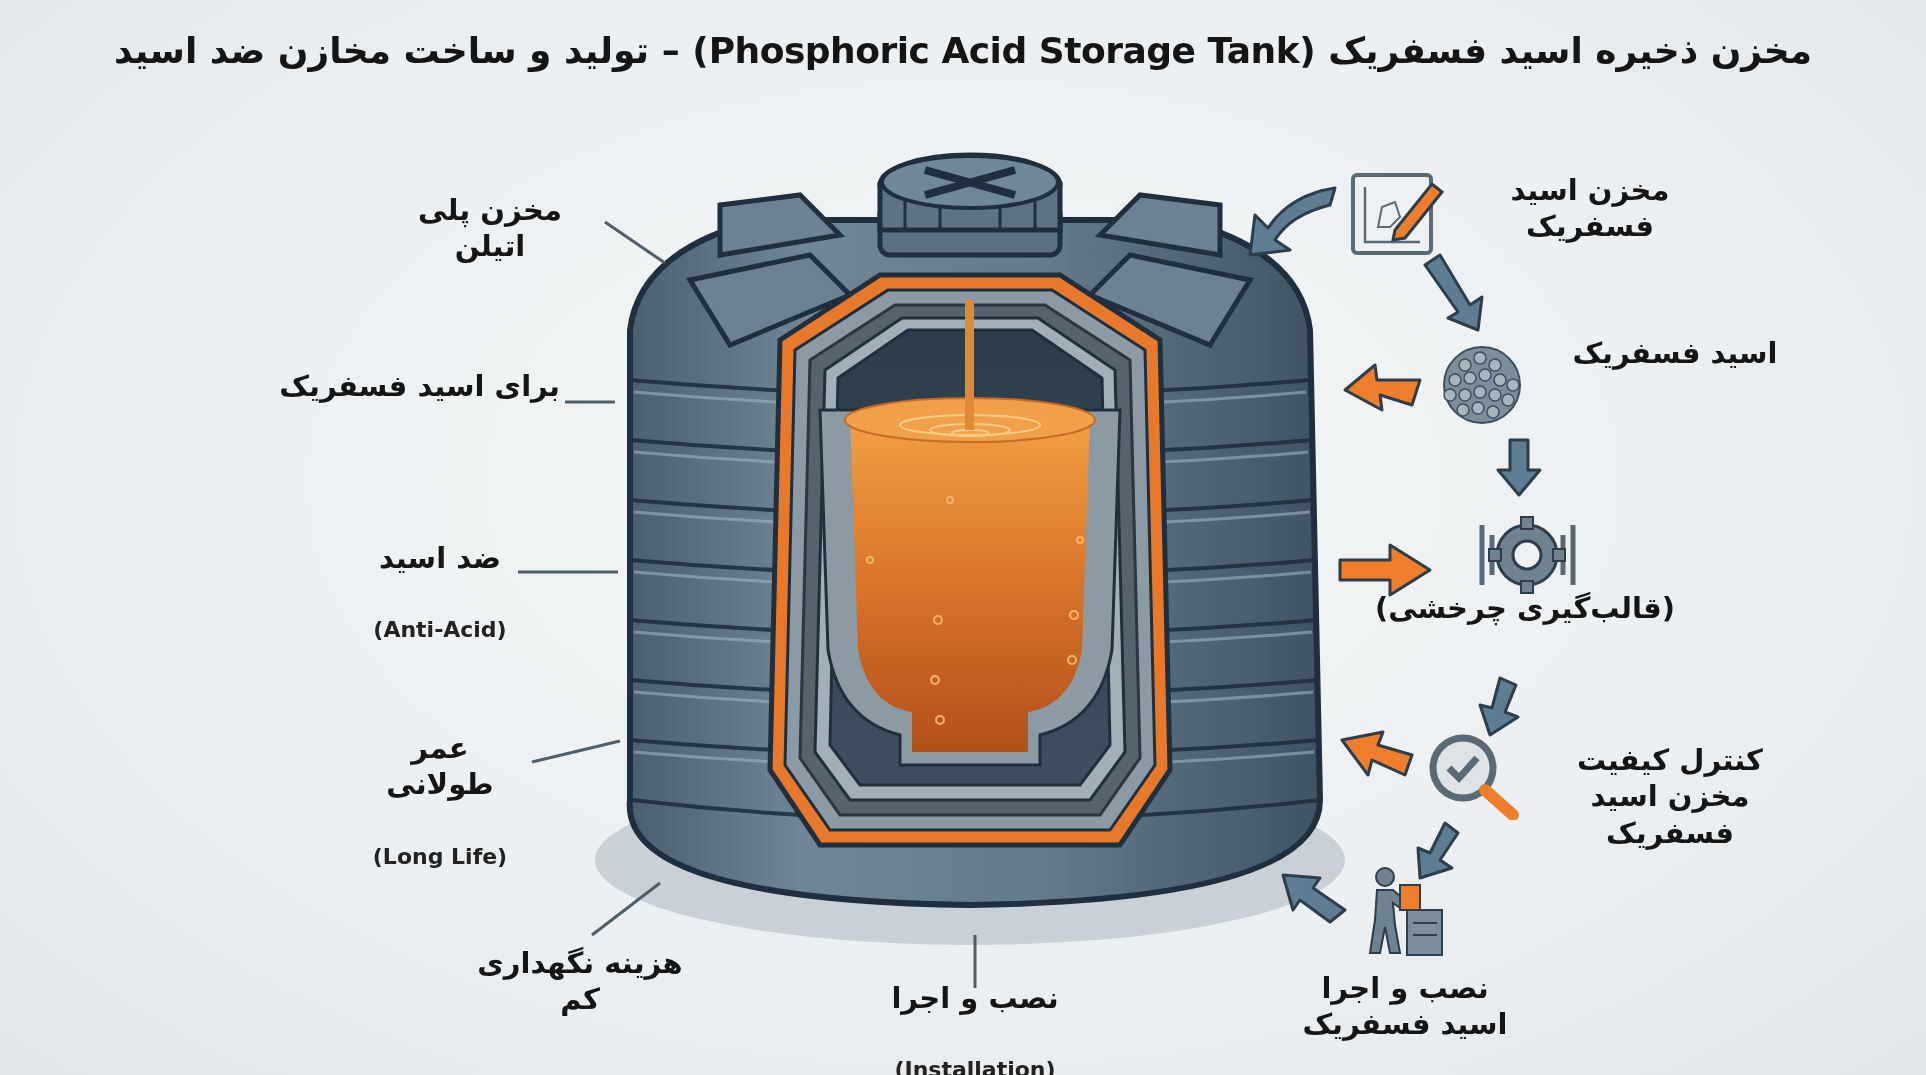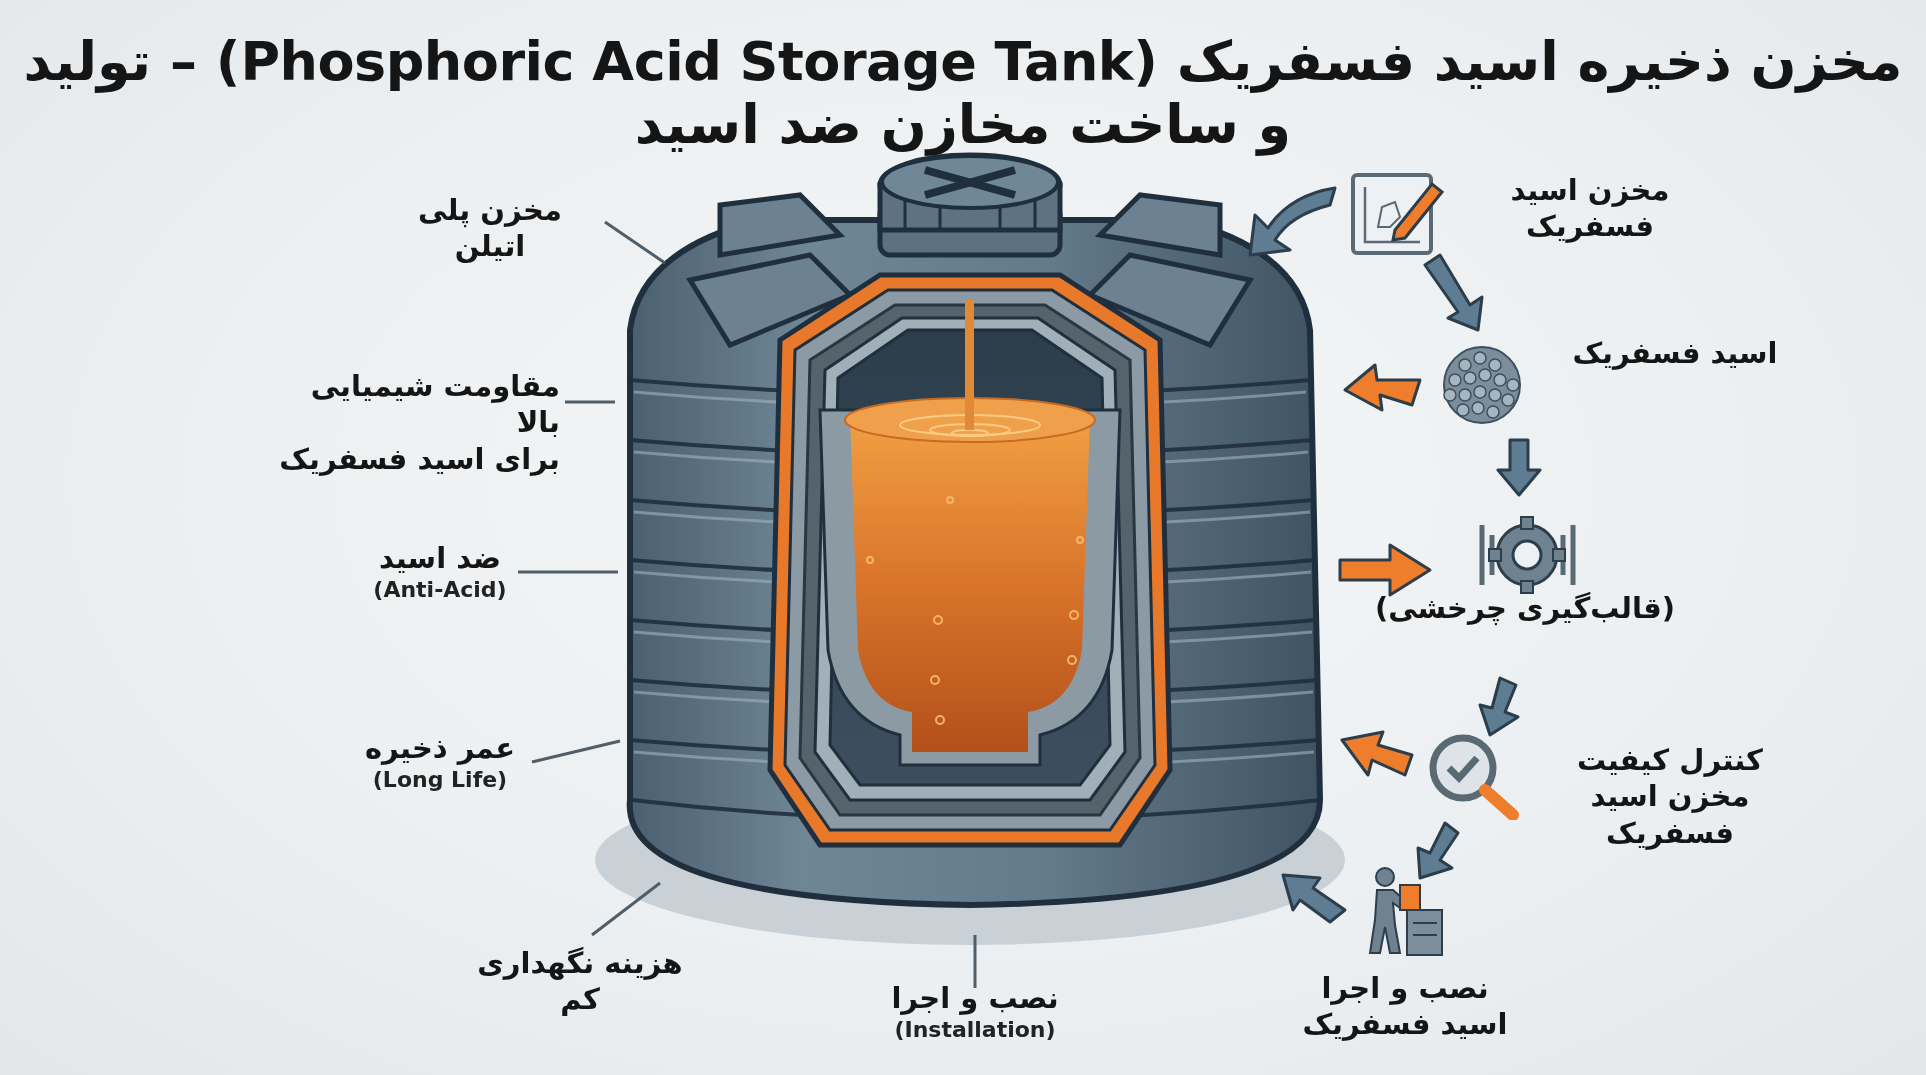--- a/index.html
+++ b/index.html
@@ -1,23 +1,23 @@
 <!DOCTYPE html>
 <html><head>
 <meta charset="utf-8">
 <style>
   html,body{margin:0;padding:0;}
   body{width:1926px;height:1075px;overflow:hidden;position:relative;
     background:radial-gradient(ellipse at 50% 45%,#f4f6f7 0%,#eceff1 60%,#e3e7ea 100%);
     font-family:"DejaVu Sans",sans-serif;color:#151515;}
   .title{position:absolute;top:30px;left:0;width:1926px;text-align:center;
-    font-size:54px;font-weight:bold;direction:rtl;letter-spacing:-0.5px;}
+    font-size:36px;font-weight:bold;direction:rtl;letter-spacing:-0.5px;}
   .lbl{position:absolute;direction:rtl;font-weight:bold;line-height:1.25;text-align:center;}
   .lbl .fa{font-size:29px;display:block;}
-  .lbl .en{font-size:22px;display:block;direction:ltr;color:#222;font-weight:bold;}
+  .lbl .en{font-size:22px;display:block;direction:ltr;color:#222;font-weight:bold;margin-top:40px;}
   svg.art{position:absolute;left:0;top:0;}
   .icon{position:absolute;}
 </style>
 </head>
 <body>
 
 <div class="title">مخزن ذخیره اسید فسفریک (Phosphoric Acid Storage Tank) – تولید و ساخت مخازن ضد اسید</div>
 
 <svg class="art" width="1926" height="1075" viewBox="0 0 1926 1075">
   <defs>
@@ -132,29 +132,28 @@
     <path d="M1420,380 L1412,405 L1380,395 L1382,410 L1345,390 L1375,365 L1377,380 Z" fill="#ee7d2c"></path>
     <path d="M1340,560 L1390,560 L1390,545 L1430,570 L1390,595 L1390,580 L1340,580 Z" fill="#ee7d2c"></path>
     <path d="M1412,755 L1405,775 L1372,760 L1368,775 L1342,740 L1383,732 L1378,745 Z" fill="#ee7d2c"></path>
   </g>
 </svg>
 
 <div class="lbl" style="left:380px;top:192px;width:220px;">
   <span class="fa">مخزن پلی اتیلن</span>
 </div>
 <div class="lbl" style="left:270px;top:368px;width:290px;text-align:right;">
-  <span class="fa">مقاومت شیمیایی بالا</span>
   <span class="fa">برای اسید فسفریک</span>
 </div>
 <div class="lbl" style="left:360px;top:540px;width:160px;">
   <span class="fa">ضد اسید</span>
   <span class="en">(Anti-Acid)</span>
 </div>
 <div class="lbl" style="left:360px;top:730px;width:160px;">
-  <span class="fa">عمر ذخیره</span>
+  <span class="fa">عمر طولانی</span>
   <span class="en">(Long Life)</span>
 </div>
 <div class="lbl" style="left:455px;top:945px;width:250px;">
   <span class="fa">هزینه نگهداری کم</span>
 </div>
 <div class="lbl" style="left:880px;top:980px;width:190px;">
   <span class="fa">نصب و اجرا</span>
   <span class="en">(Installation)</span>
 </div>
 

